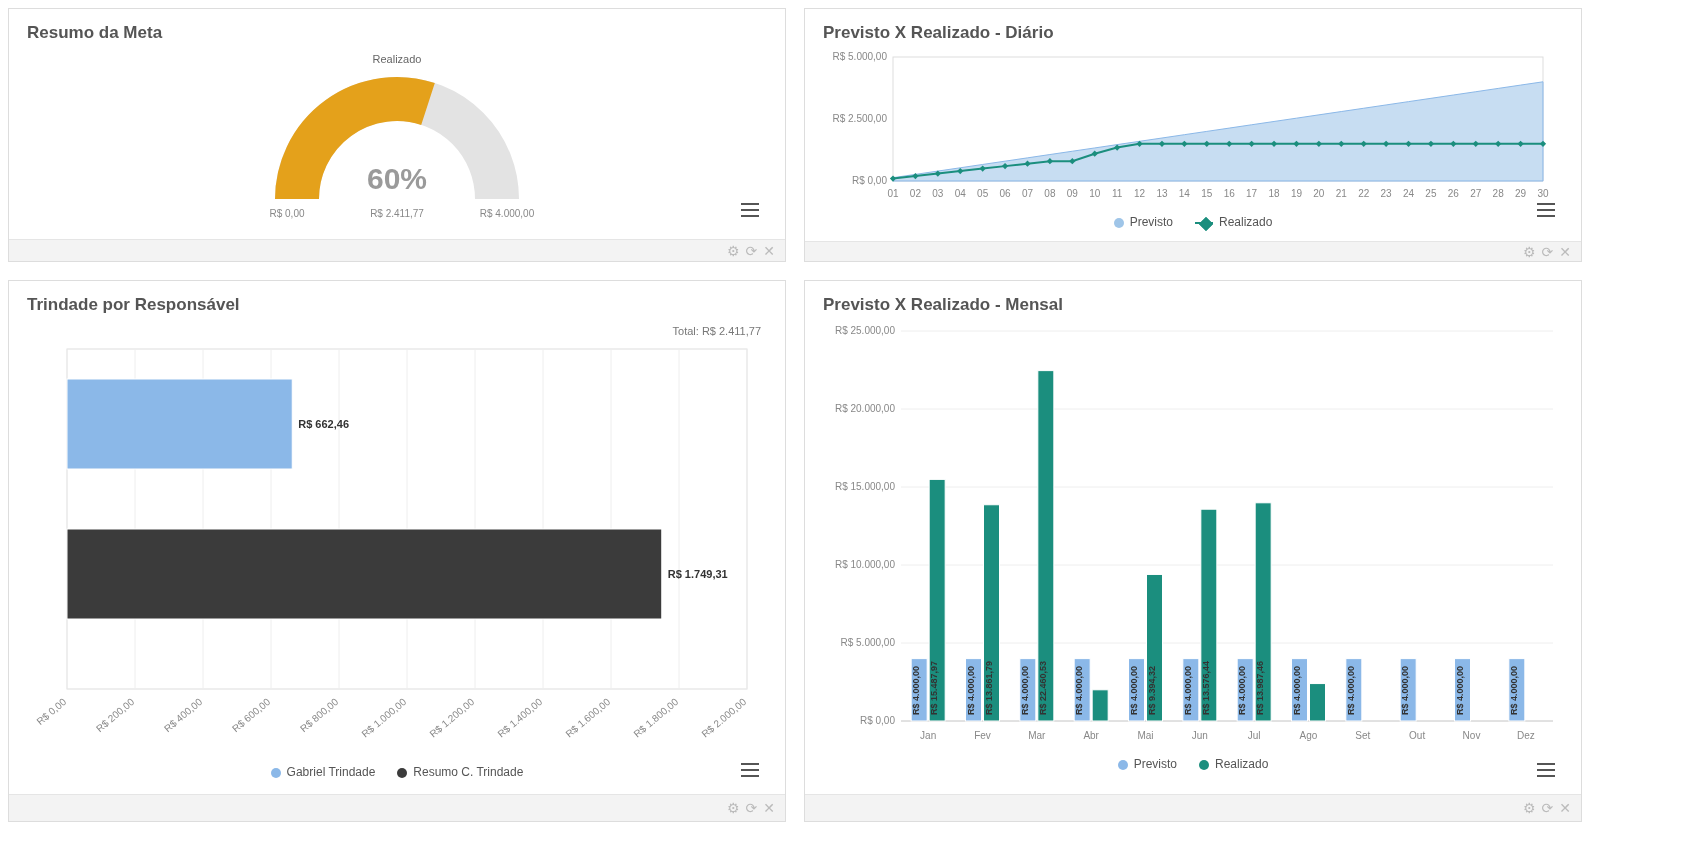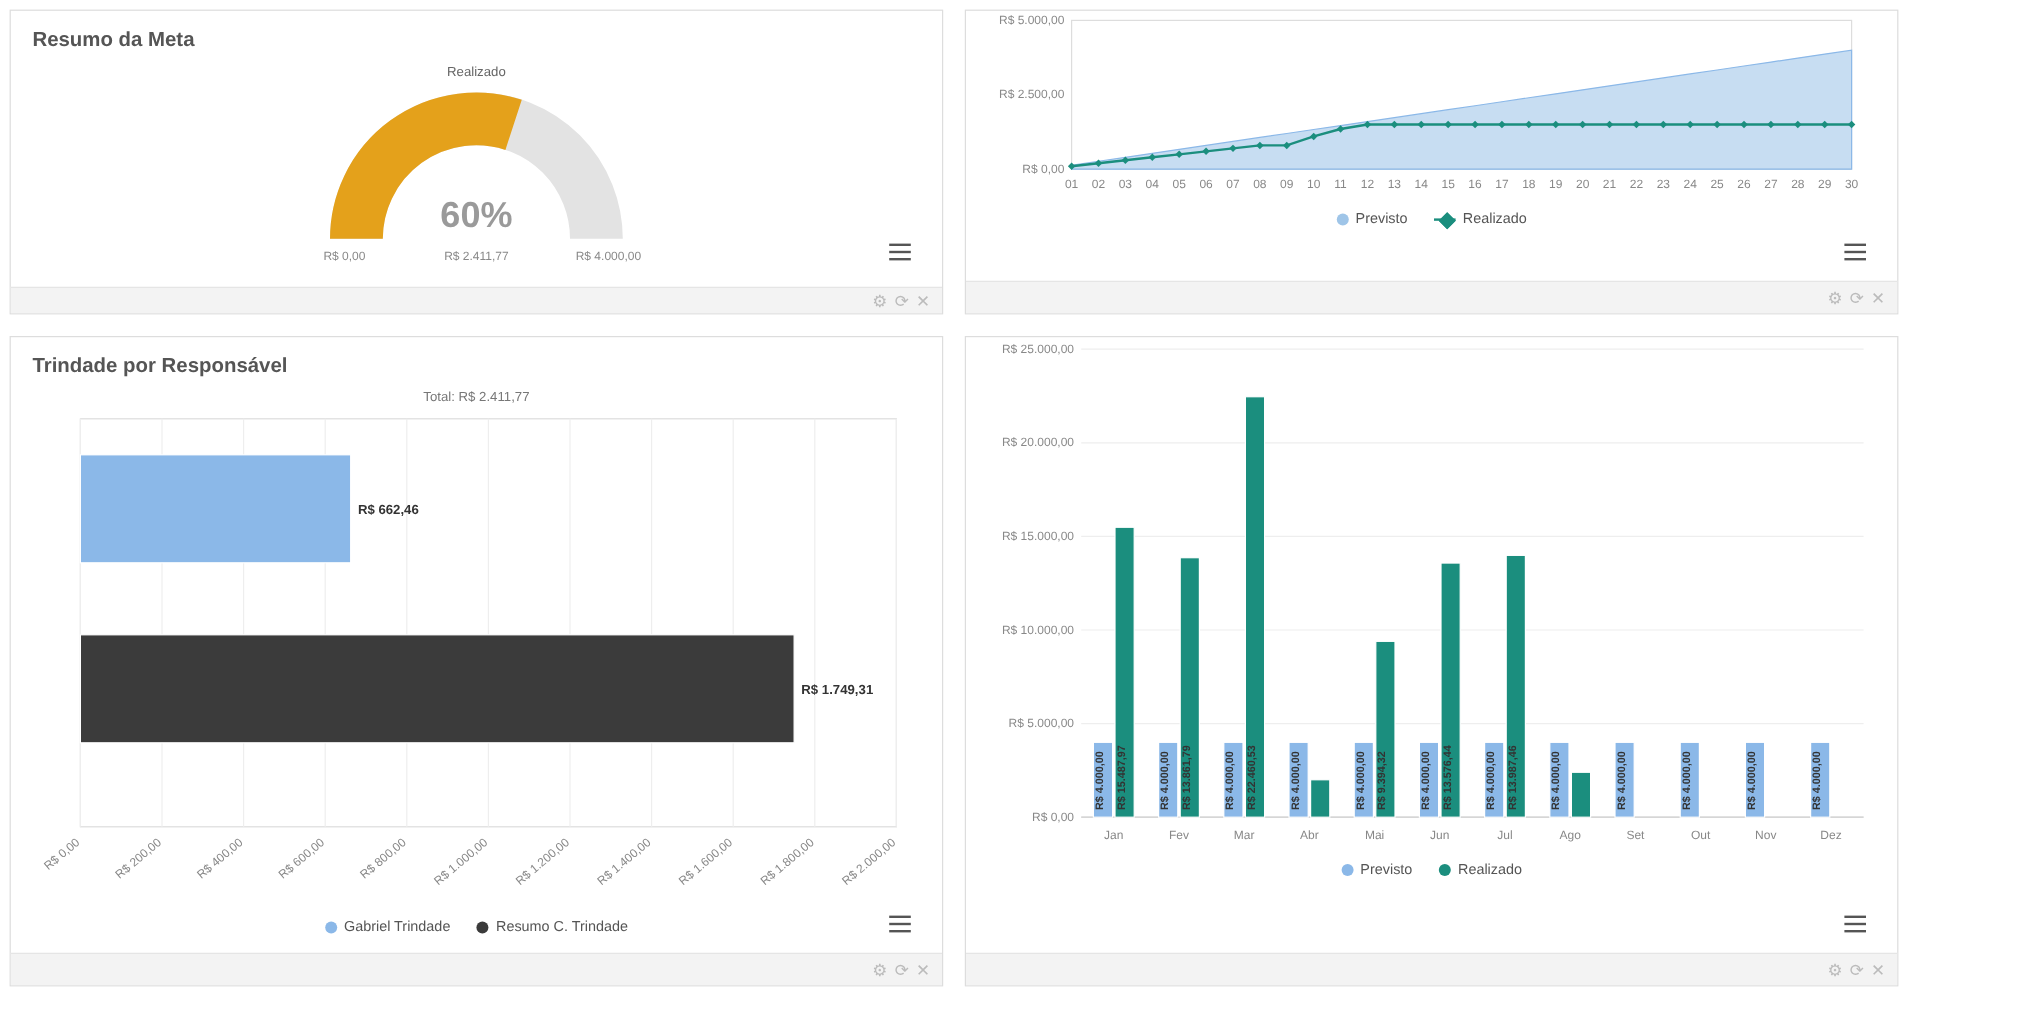--- a/index.html
+++ b/index.html
@@ -45,20 +45,21 @@
         <span></span>
       </div>
     <div class="footer">
       <span>⚙</span>
       <span>⟳</span>
       <span>✕</span>
     </div>
   </div>
 
   <div class="card" style="height:252px">
+    <div class="title">Previsto X Realizado - Diário</div>
     <div class="body">
       <svg id="daily-svg" width="730" height="160">
           <rect x="70" y="8" width="650" height="124" fill="none" stroke="#ddd"></rect>
           <text x="64" y="135" text-anchor="end" class="tick">R$ 0,00</text>
           <text x="64" y="73" text-anchor="end" class="tick">R$ 2.500,00</text>
           <text x="64" y="11" text-anchor="end" class="tick">R$ 5.000,00</text>
           <path d="M 70 132 L 70 128.7016 L 92.41379310344827 125.3784 L 114.82758620689654 122.08 L 137.24137931034483 118.7816 L 159.65517241379308 115.4584 L 182.0689655172414 112.16 L 204.48275862068965 108.86160000000001 L 226.89655172413794 105.5384 L 249.3103448275862 102.24000000000001 L 271.7241379310345 98.9416 L 294.1379310344828 95.61840000000001 L 316.55172413793105 92.32 L 338.9655172413793 89.0216 L 361.3793103448276 85.69839999999999 L 383.7931034482759 82.4 L 406.2068965517242 79.1016 L 428.6206896551724 75.7784 L 451.03448275862064 72.48 L 473.44827586206895 69.1816 L 495.8620689655172 65.8584 L 518.2758620689656 62.55999999999999 L 540.6896551724137 59.2616 L 563.1034482758621 55.9384 L 585.5172413793103 52.64 L 607.9310344827586 49.3416 L 630.3448275862069 46.0184 L 652.7586206896552 42.72 L 675.1724137931035 39.4216 L 697.5862068965517 36.0984 L 720 32.8 L 720 132 Z" fill="#b9d4ef" stroke="#8bb8e8" fill-opacity="0.8"></path>
           <path d="M 70 129.52 L 92.41379310344827 127.04 L 114.82758620689654 124.56 L 137.24137931034483 122.08 L 159.65517241379308 119.6 L 182.0689655172414 117.12 L 204.48275862068965 114.64 L 226.89655172413794 112.16 L 249.3103448275862 112.16 L 271.7241379310345 104.72 L 294.1379310344828 98.52 L 316.55172413793105 94.80000000000001 L 338.9655172413793 94.80000000000001 L 361.3793103448276 94.80000000000001 L 383.7931034482759 94.80000000000001 L 406.2068965517242 94.80000000000001 L 428.6206896551724 94.80000000000001 L 451.03448275862064 94.80000000000001 L 473.44827586206895 94.80000000000001 L 495.8620689655172 94.80000000000001 L 518.2758620689656 94.80000000000001 L 540.6896551724137 94.80000000000001 L 563.1034482758621 94.80000000000001 L 585.5172413793103 94.80000000000001 L 607.9310344827586 94.80000000000001 L 630.3448275862069 94.80000000000001 L 652.7586206896552 94.80000000000001 L 675.1724137931035 94.80000000000001 L 697.5862068965517 94.80000000000001 L 720 94.80000000000001" fill="none" stroke="#1b8e7e" stroke-width="2"></path>
           <rect x="67.8" y="127.32000000000001" width="4.4" height="4.4" fill="#1b8e7e" transform="rotate(45 70 129.52)"></rect>
           <rect x="90.21379310344827" y="124.84" width="4.4" height="4.4" fill="#1b8e7e" transform="rotate(45 92.41379310344827 127.04)"></rect>
@@ -134,21 +135,21 @@
     <div class="footer">
       <span>⚙</span>
       <span>⟳</span>
       <span>✕</span>
     </div>
   </div>
 
   <div class="card" style="height:540px">
     <div class="title">Trindade por Responsável</div>
     <div class="body">
-      <div class="small" style="text-align:center;padding:4px 6px 2px">Total: R$ 2.411,77</div>
+      <div class="small" style="text-align:right;padding:4px 6px 2px">Total: R$ 2.411,77</div>
       <svg id="resp-svg" width="740" height="420">
           <rect x="40" y="10" width="680" height="340" fill="none" stroke="#ddd"></rect>
           <line x1="40" y1="10" x2="40" y2="350" stroke="#eee"></line>
           <text x="40" y="364" class="tick" text-anchor="end" transform="rotate(-40 40 364)">R$ 0,00</text>
           <line x1="108" y1="10" x2="108" y2="350" stroke="#eee"></line>
           <text x="108" y="364" class="tick" text-anchor="end" transform="rotate(-40 108 364)">R$ 200,00</text>
           <line x1="176" y1="10" x2="176" y2="350" stroke="#eee"></line>
           <text x="176" y="364" class="tick" text-anchor="end" transform="rotate(-40 176 364)">R$ 400,00</text>
           <line x1="244" y1="10" x2="244" y2="350" stroke="#eee"></line>
           <text x="244" y="364" class="tick" text-anchor="end" transform="rotate(-40 244 364)">R$ 600,00</text>
@@ -182,20 +183,21 @@
         <span></span>
       </div>
     <div class="footer">
       <span>⚙</span>
       <span>⟳</span>
       <span>✕</span>
     </div>
   </div>
 
   <div class="card" style="height:540px">
+    <div class="title">Previsto X Realizado - Mensal</div>
     <div class="body">
       <svg id="month-svg" width="740" height="430">
           <line x1="78" y1="400" x2="730" y2="400" stroke="#eee"></line>
           <text x="72" y="403" text-anchor="end" class="tick">R$ 0,00</text>
           <line x1="78" y1="322" x2="730" y2="322" stroke="#eee"></line>
           <text x="72" y="325" text-anchor="end" class="tick">R$ 5.000,00</text>
           <line x1="78" y1="244" x2="730" y2="244" stroke="#eee"></line>
           <text x="72" y="247" text-anchor="end" class="tick">R$ 10.000,00</text>
           <line x1="78" y1="166" x2="730" y2="166" stroke="#eee"></line>
           <text x="72" y="169" text-anchor="end" class="tick">R$ 15.000,00</text>

